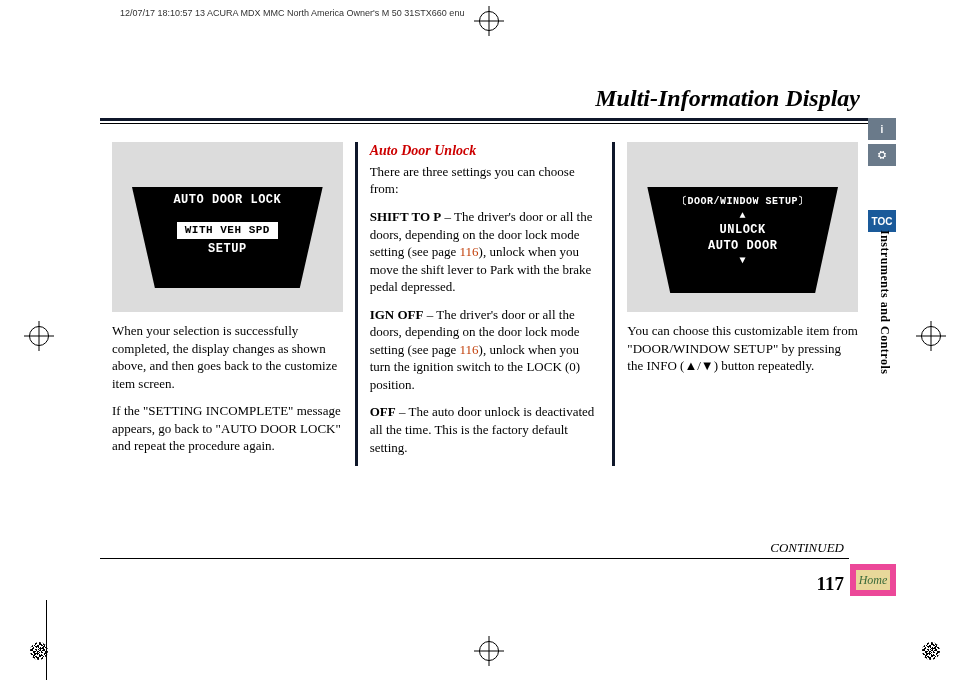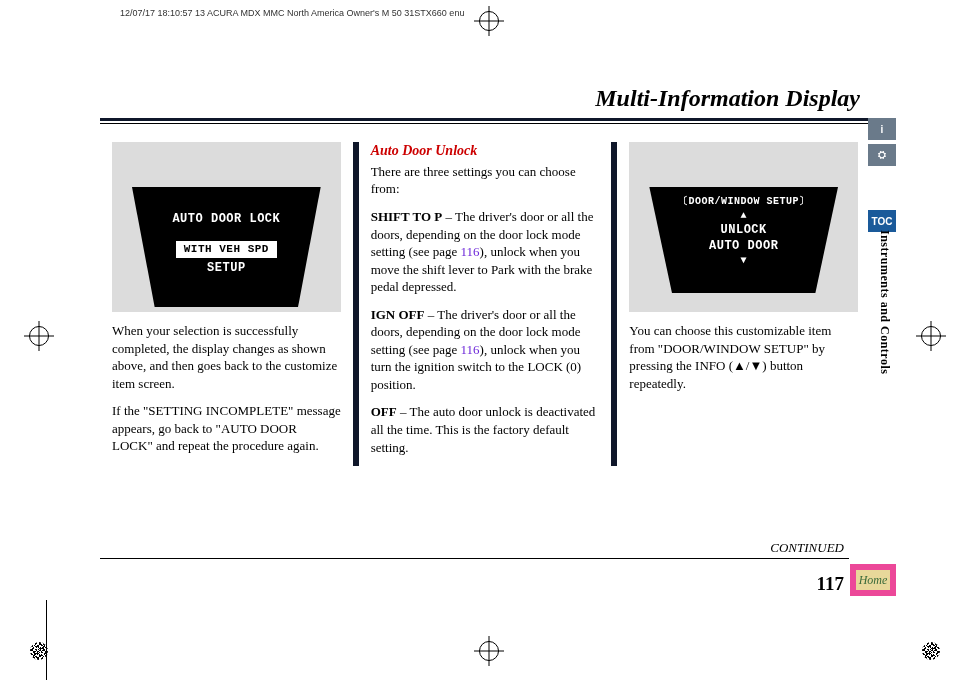--- a/index.html
+++ b/index.html
@@ -73,58 +73,58 @@
   display: flex;
   gap: 0;
   margin-top: 18px;
 }
 .col {
   flex: 1;
   padding: 0 12px;
   font-size: 13px;
   line-height: 1.35;
 }
-.col + .col { border-left: 6px solid #0f172a;}
+.col + .col { border-left: 3px solid #0f172a;}
 .display-panel {
   background: #dcdcdc;
   height: 170px;
   position: relative;
   margin-bottom: 10px;
 }
 .device {
   position: absolute;
   left: 20px;
   right: 20px;
   top: 45px;
   height: 100px;
   background: #000;
   clip-path: polygon(0 0, 100% 0, 88% 100%, 12% 100%);
   color: #fff;
   text-align: center;
   font-family: 'Courier New', monospace;
   font-weight: bold;
   font-size: 12px;
-  padding-top: 20px;
+  padding-top: 1px;
   letter-spacing: 0.5px;
 }
 .device .line1 { margin-top: 4px;}
 .device .highlight { background: #fff; color: #000; display: inline-block; padding: 1px 8px; margin-top: 14px; font-size: 11px;}
 .device .line3 { margin-top: 2px;}
 .device .bracket { margin-top: 2px;}
 .device .arrow { font-size: 10px;}
 .subhead {
   color: #c00;
   font-style: italic;
   font-weight: bold;
   font-size: 14px;
   margin-bottom: 2px;
 }
 p { margin: 0 0 10px 0;}
 .bold { font-weight: bold;}
-.pglink { color: #6d28d9;}
+.pglink { color: #c2410c;}
 .continued {
   position: absolute;
   right: 110px;
   top: 540px;
   font-style: italic;
   font-size: 13px;
 }
 .pagenum {
   position: absolute;
   right: 110px;

